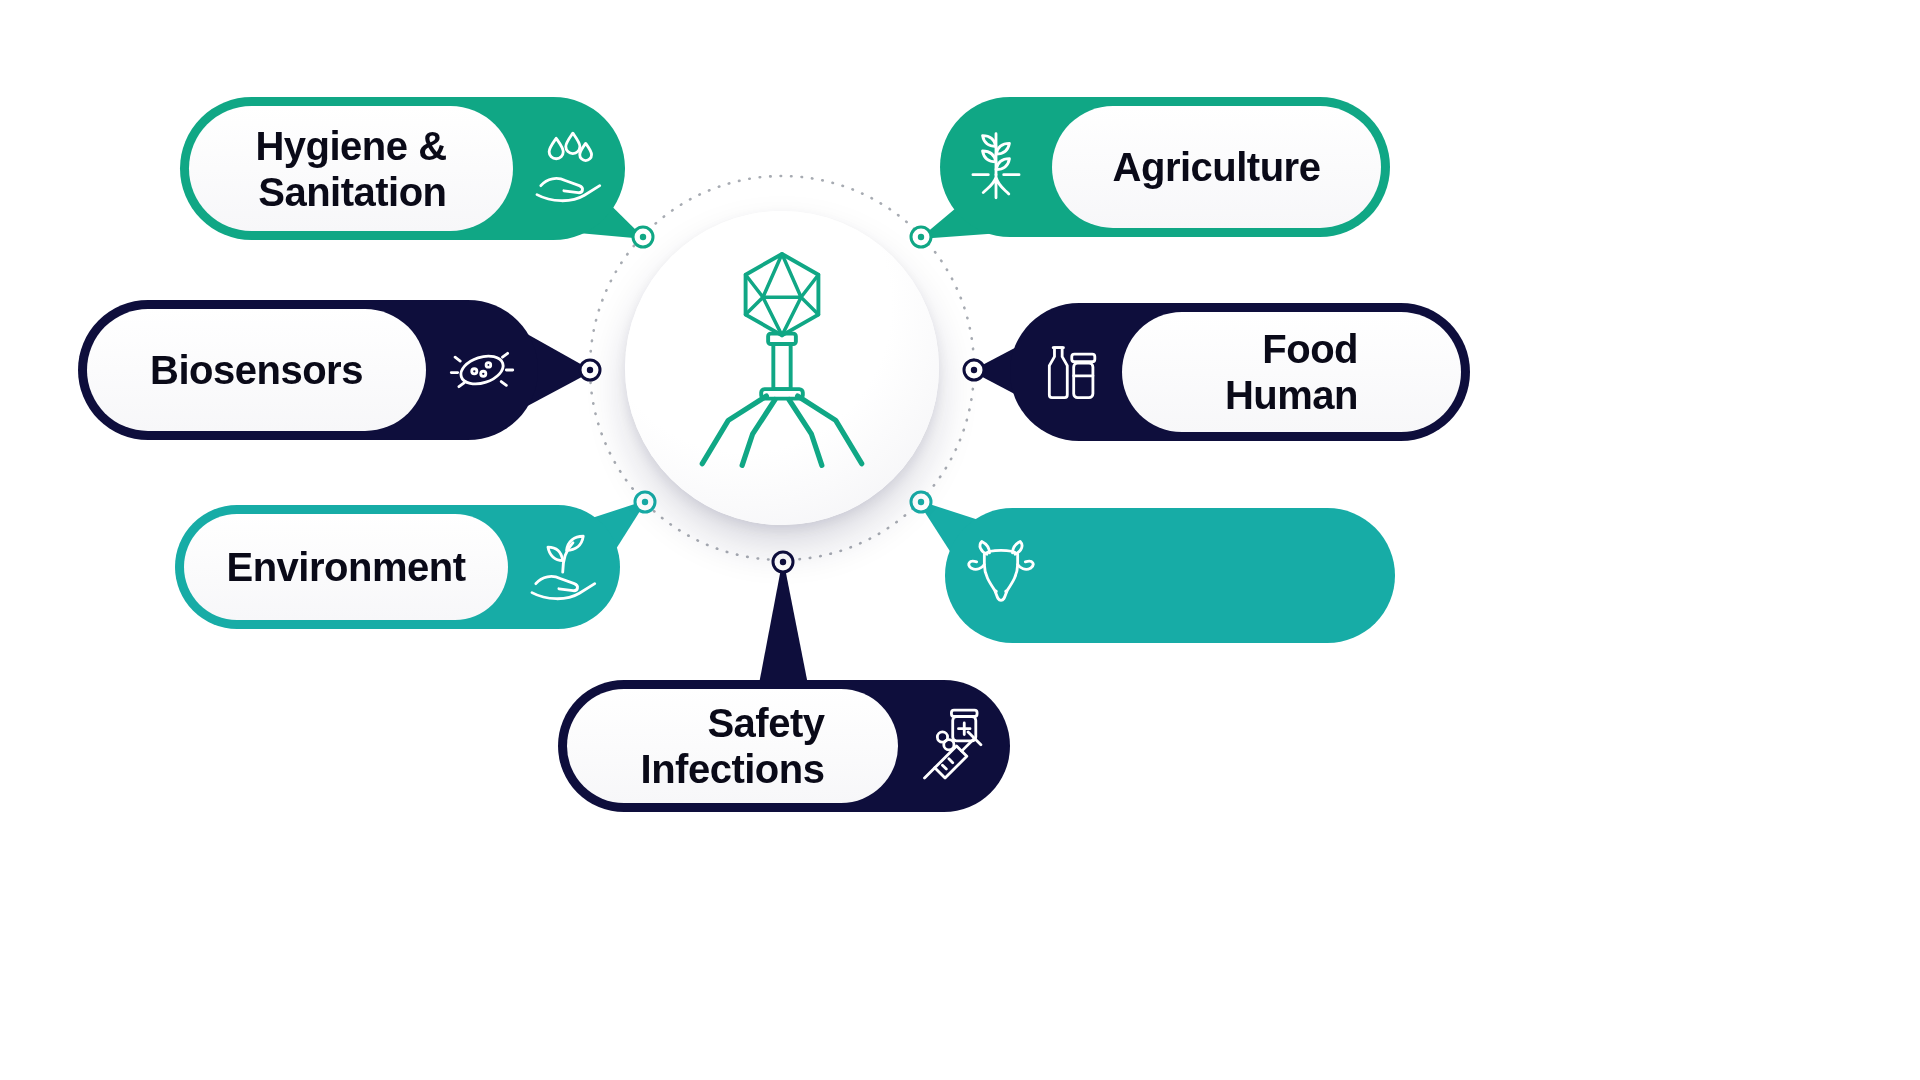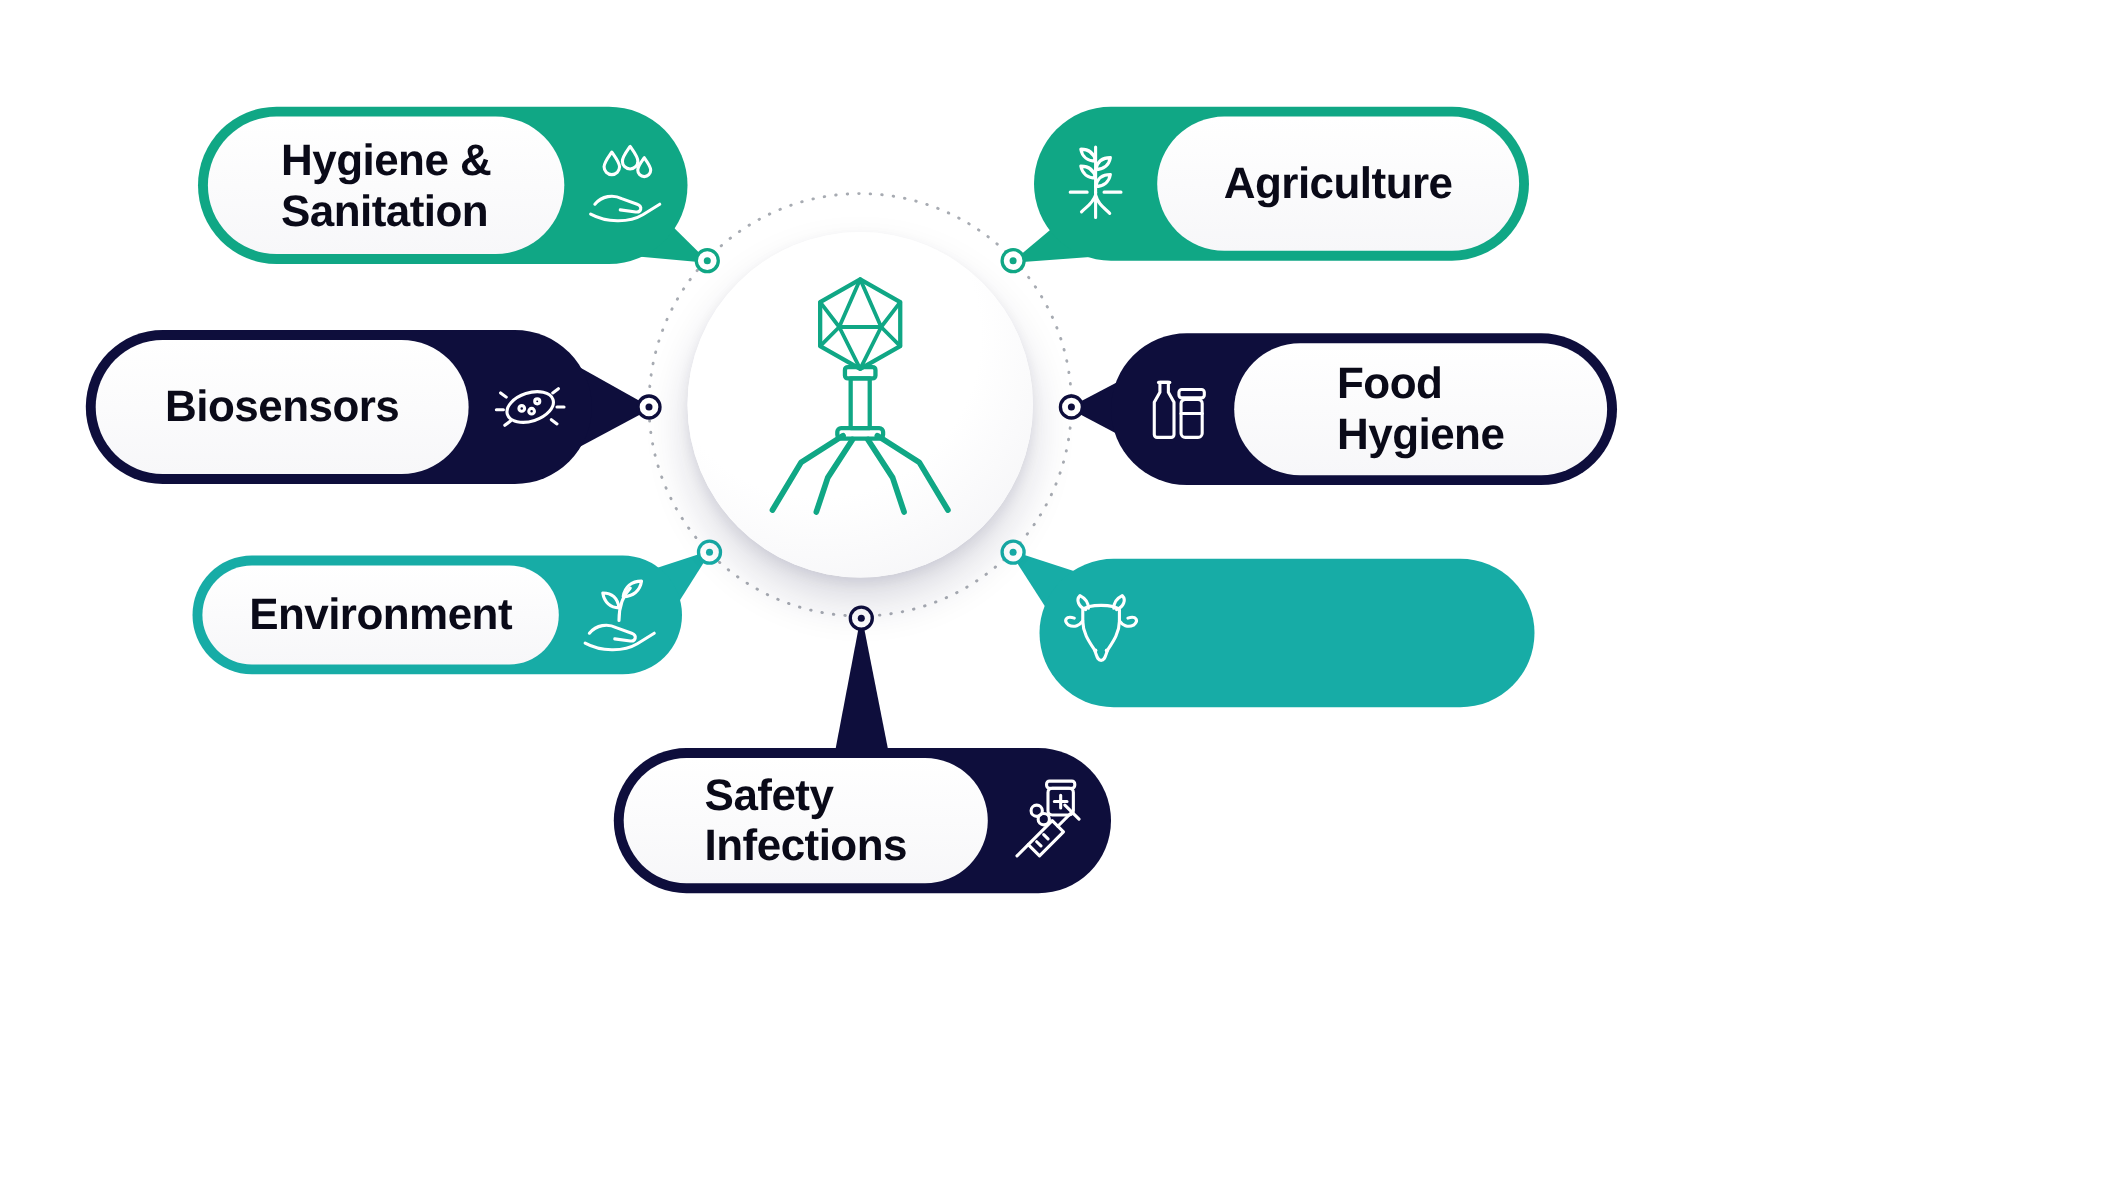--- a/index.html
+++ b/index.html
@@ -52,21 +52,21 @@
   .pill.teal{background:var(--teal);}
   .pill.navy{background:var(--navy);}
   .pill-inner{
     position:absolute;top:9px;bottom:9px;border-radius:999px;
     background:linear-gradient(180deg,#ffffff 0%,#f7f7f9 100%);
     display:flex;align-items:center;justify-content:center;
   }
   .pill.side-left .pill-inner{left:9px;right:112px;}
   .pill.side-right .pill-inner{right:9px;left:112px;}
   .pill-label{
-    white-space:pre-line;text-align:left;
+    white-space:pre-line;text-align:right;
     font-weight:bold;font-size:40px;line-height:1.15;letter-spacing:-0.5px;
     color:var(--label-text);
   }
   .pill-icon{
     position:absolute;top:0;bottom:0;width:112px;
     display:flex;align-items:center;justify-content:center;
   }
   .pill.side-left .pill-icon{right:0;}
   .pill.side-right .pill-icon{left:0;}
   .pill-icon svg{width:82px;height:82px;stroke:#ffffff;fill:none;
@@ -157,21 +157,21 @@
       <svg viewBox="0 0 64 64">
         <ellipse cx="32" cy="32" rx="17" ry="10" transform="rotate(-18 32 32)"></ellipse>
         <circle cx="26" cy="33" r="2"></circle>
         <circle cx="33" cy="35" r="2"></circle>
         <circle cx="37" cy="28" r="1.8"></circle>
         <path d="M11 22 L15 25 M8 34 L13 34 M14 45 L18 42 M52 19 L48 22 M56 32 L51 32 M51 44 L47 41"></path>
       </svg>
     </div>
   </div>
 
-  <div class="pill teal side-left" style="left:175px;top:505px;width:445px;height:108px;">
+  <div class="pill teal side-left" style="left:175px;top:505px;width:445px;height:124px;">
     <div class="pill-inner">
       <span class="pill-label">Environment</span>
     </div>
     <div class="pill-icon">
       <svg viewBox="0 0 64 64">
         <path d="M31 36 C31 26 33 19 39 13"></path>
         <path d="M31 27 C25 27 20.5 23 19.5 16.5 C26 16.5 30 20 31 27 Z"></path>
         <path d="M34 19 C35 12 40 8 47 8 C46 15 41 19 34 19 Z"></path>
         <path d="M10 45 C15 39 23 38 29 41 L40 45 C44 46.5 43 51 39 50.5 L28 49"></path>
         <path d="M7 52 C18 58 34 58.5 44 52.5 L56 45"></path>
@@ -192,21 +192,21 @@
         <path d="M32 34 C37.5 34 41.5 31 42.5 25.5 C36.5 25.5 33 29 32 34 Z"></path>
         <path d="M14 38 L26 38 M38 38 L50 38"></path>
         <path d="M32 38 L32 56 M32 40 C30 46 26 48 22 52 M32 40 C34 47 38 49 42 53"></path>
       </svg>
     </div>
   </div>
 
   <div class="pill navy side-right" style="left:1010px;top:303px;width:460px;height:138px;">
     <div class="pill-inner">
       <span class="pill-label">Food
-Hygiene</span>
+Human</span>
     </div>
     <div class="pill-icon">
       <svg viewBox="0 0 64 64">
         <path d="M19 27 L23 20 L23 13 L29 13 L29 20 L33 27 L33 50 a2 2 0 0 1 -2 2 L21 52 a2 2 0 0 1 -2 -2 Z"></path>
         <path d="M22 13 L30 13"></path>
         <rect x="38" y="25" width="15" height="27" rx="3"></rect>
         <rect x="36.5" y="18" width="18" height="6" rx="2"></rect>
         <path d="M38 35 L53 35"></path>
       </svg>
     </div>

